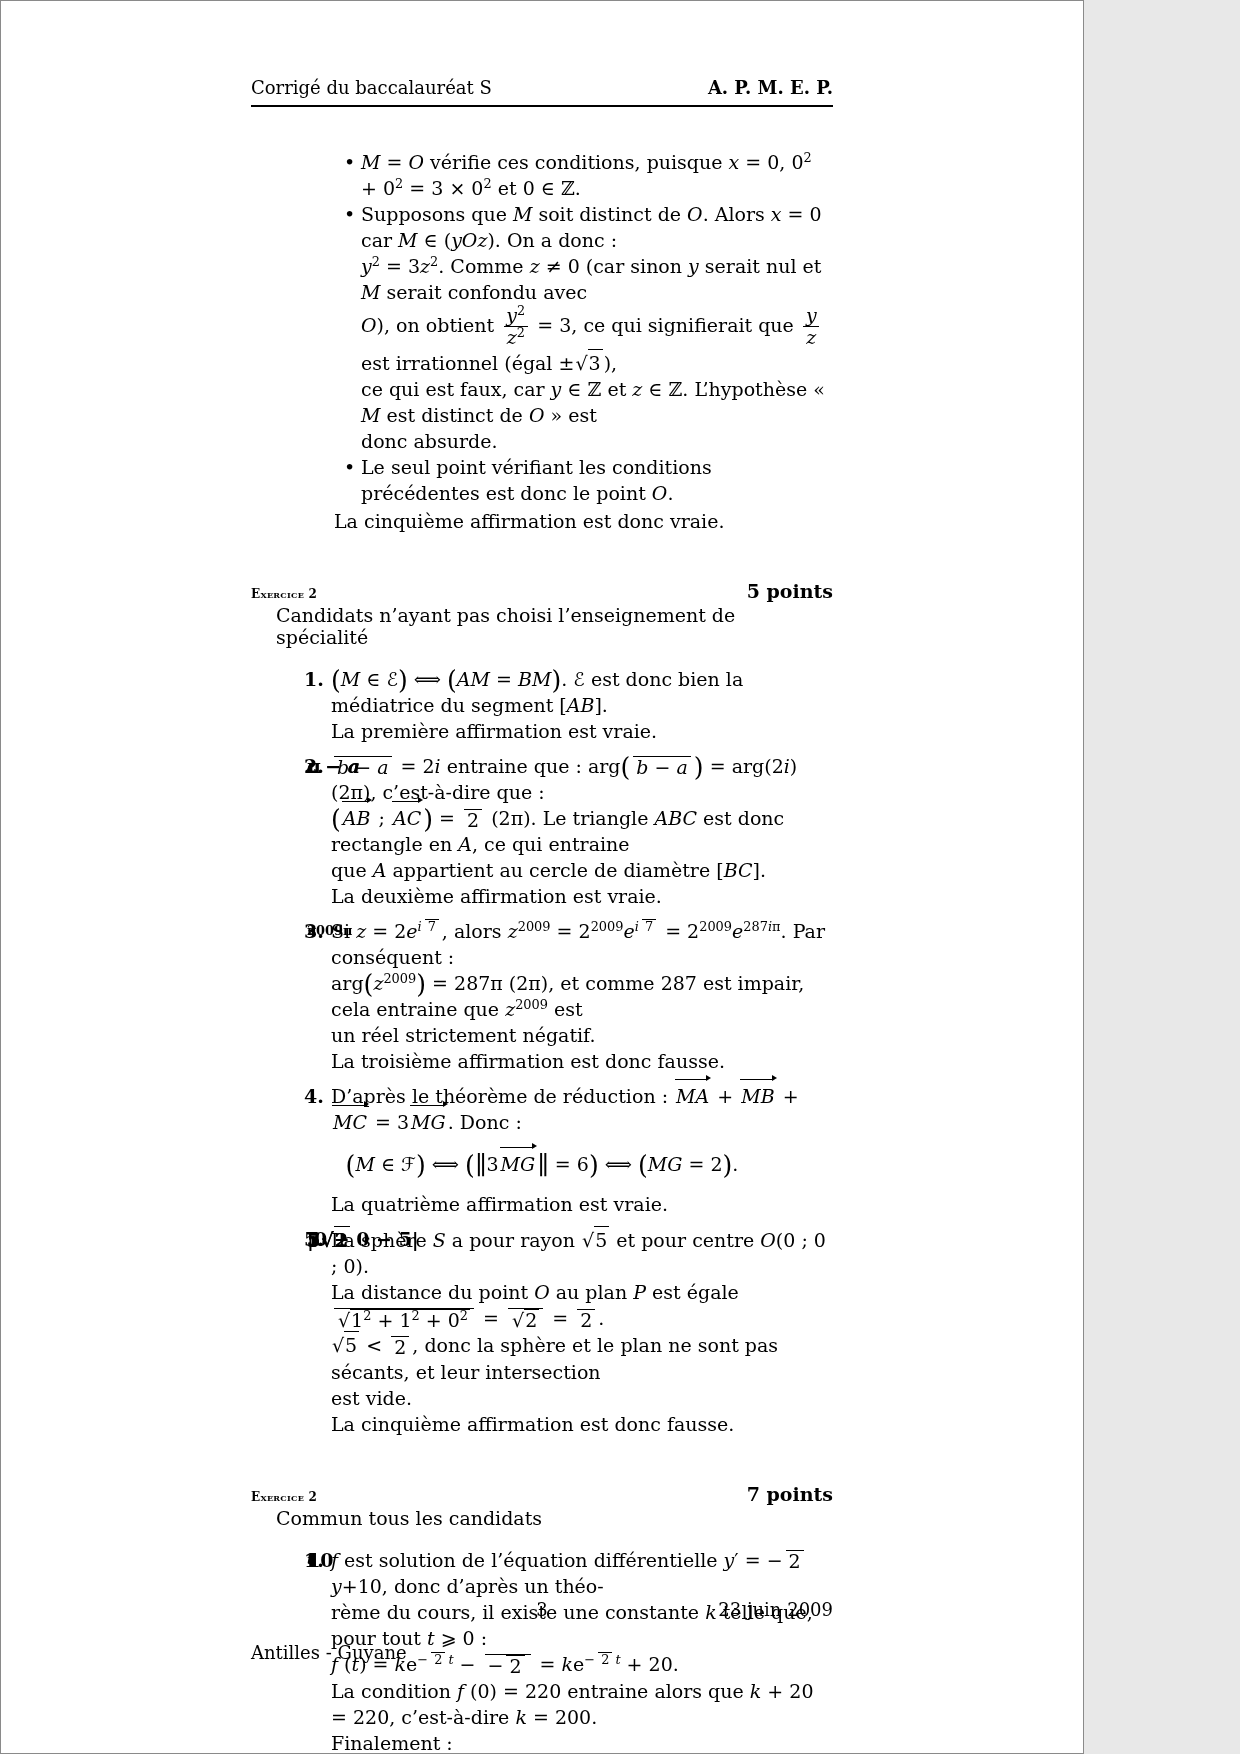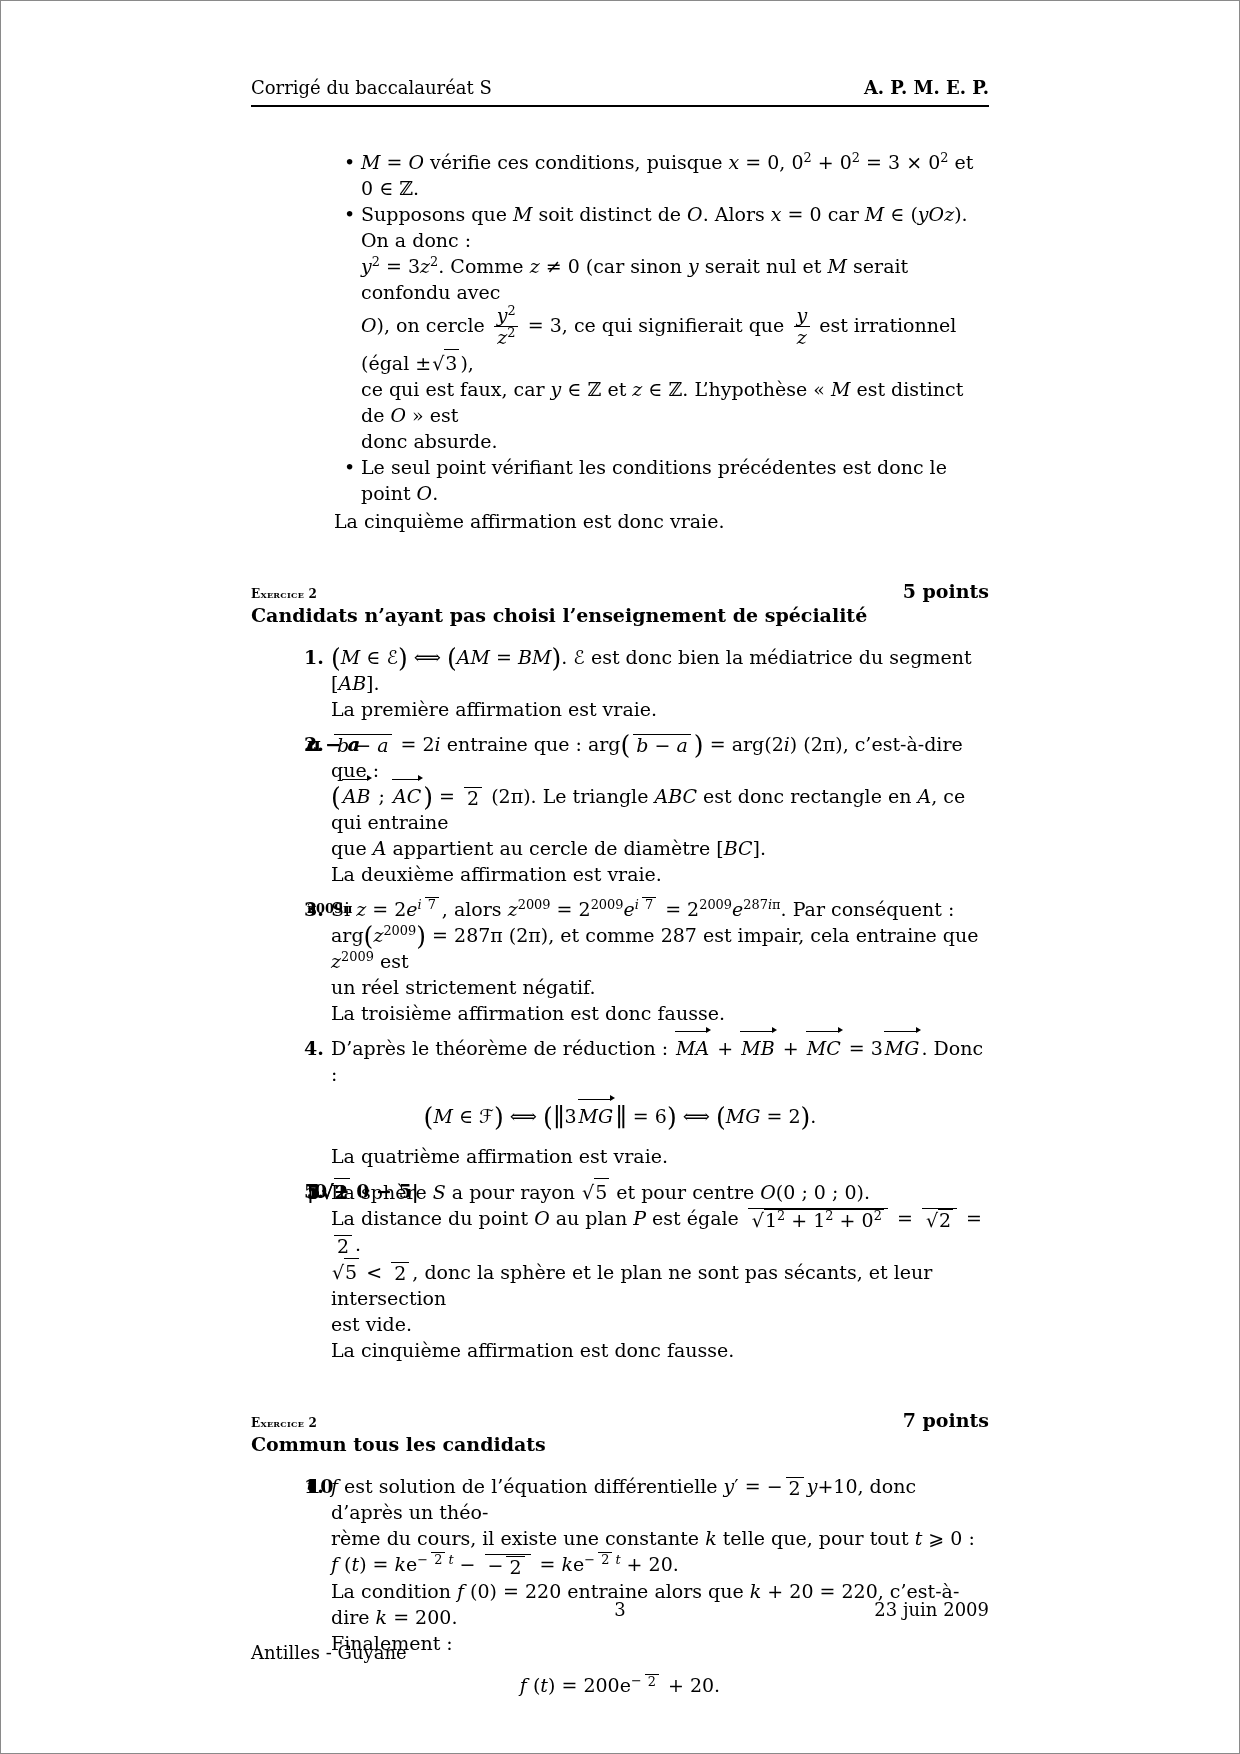--- a/index.html
+++ b/index.html
@@ -1,17 +1,17 @@
 <!DOCTYPE html>
 <html><head>
 <meta charset="utf-8">
 <style>
   html,body{margin:0;padding:0;background:#e8e8e8;}
   .page{
-    width:1240px;height:1754px;background:#ffffff;position:relative;
+    width:1084px;height:1754px;background:#ffffff;position:relative;
     border:1px solid #8a8a8a;box-sizing:border-box;
     font-family:"DejaVu Serif","DejaVu Sans",serif;color:#000;
   }
   
   .hdr{margin:76px 250px 0 250px;display:flex;justify-content:space-between;
        align-items:baseline;font-size:18px;border-bottom:2px solid #000;padding-bottom:7px;}
   .hdr .brand{font-weight:bold;}
   
   .main{margin:0 250px;font-size:19px;}
   .line{line-height:26px;min-height:26px;}
@@ -21,21 +21,21 @@
   .sec1{margin-top:42px;}
   .blist{margin-left:93px;}
   .bli{position:relative;padding-left:17px;}
   .bli .marker{position:absolute;left:0;top:0;line-height:26px;}
   .concl{margin-left:83px;margin-top:2px;}
   
   .exsec{margin-top:46px;}
   .exhead{display:flex;justify-content:space-between;align-items:baseline;}
   .extitle{font-variant:small-caps;font-weight:bold;font-size:12px;letter-spacing:0.3px;}
   .expoints{font-weight:bold;}
-  .subtitle{font-weight:bold;margin-top:2px;}
+  .subtitle{font-weight:normal;margin-top:2px;margin-left:25px;}
   .partlabel{font-weight:bold;margin-top:16px;}
   
   .nlist{margin-left:80px;margin-top:18px;}
   .nli{position:relative;margin-bottom:9px;}
   .nli .num{position:absolute;left:-27px;top:0;font-weight:bold;line-height:26px;}
   
   .it{font-style:italic;}
   .bd{font-weight:normal;}
   .cal{font-style:italic;}
   .big{font-size:132%;line-height:0;vertical-align:-0.1em;}
@@ -75,21 +75,21 @@
           <span class="marker">•</span>
           <div>
               <div class="line"><span class="tk it">M</span><span class="tk"> = </span><span class="tk it">O</span><span class="tk"> vérifie ces conditions, puisque </span><span class="tk it">x</span><span class="tk"> = 0, 0</span><sup class="tk"><span class="tk">2</span></sup><span class="tk"> + 0</span><sup class="tk"><span class="tk">2</span></sup><span class="tk"> = 3 × 0</span><sup class="tk"><span class="tk">2</span></sup><span class="tk"> et 0 ∈ ℤ.</span></div>
             </div>
         </div>
         <div class="bli">
           <span class="marker">•</span>
           <div>
               <div class="line"><span class="tk">Supposons que </span><span class="tk it">M</span><span class="tk"> soit distinct de </span><span class="tk it">O</span><span class="tk">. Alors </span><span class="tk it">x</span><span class="tk"> = 0 car </span><span class="tk it">M</span><span class="tk"> ∈ (</span><span class="tk it">yOz</span><span class="tk">). On a donc :</span></div>
               <div class="line"><span class="tk it">y</span><sup class="tk"><span class="tk">2</span></sup><span class="tk"> = 3</span><span class="tk it">z</span><sup class="tk"><span class="tk">2</span></sup><span class="tk">. Comme </span><span class="tk it">z</span><span class="tk"> ≠ 0 (car sinon </span><span class="tk it">y</span><span class="tk"> serait nul et </span><span class="tk it">M</span><span class="tk"> serait confondu avec</span></div>
-              <div class="line"><span class="tk it">O</span><span class="tk">), on cercle </span><span class="tk frac">
+              <div class="line"><span class="tk it">O</span><span class="tk">), on obtient </span><span class="tk frac">
                   <span class="num"><span class="tk it">y</span><sup class="tk"><span class="tk">2</span></sup></span>
                   <span class="den"><span class="tk it">z</span><sup class="tk"><span class="tk">2</span></sup></span>
                 </span><span class="tk"> = 3, ce qui signifierait que </span><span class="tk frac">
                   <span class="num"><span class="tk it">y</span></span>
                   <span class="den"><span class="tk it">z</span></span>
                 </span><span class="tk"> est irrationnel (égal ±</span><span class="tk sqrt"><span class="rad">√</span><span class="rcd"><span class="tk">3</span></span></span><span class="tk">),</span></div>
               <div class="line"><span class="tk">ce qui est faux, car </span><span class="tk it">y</span><span class="tk"> ∈ ℤ et </span><span class="tk it">z</span><span class="tk"> ∈ ℤ. L’hypothèse « </span><span class="tk it">M</span><span class="tk"> est distinct de </span><span class="tk it">O</span><span class="tk"> » est</span></div>
               <div class="line"><span class="tk">donc absurde.</span></div>
             </div>
         </div>

